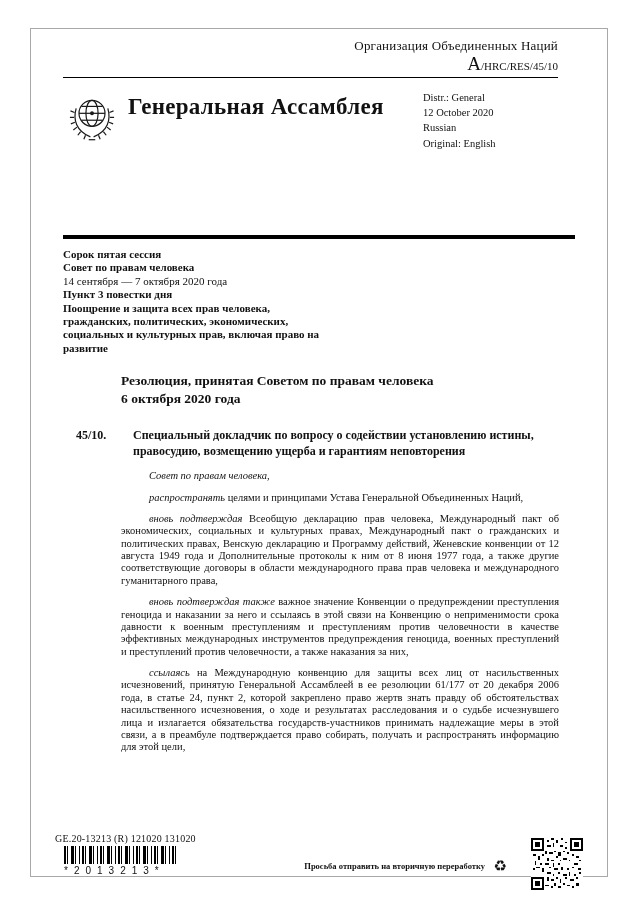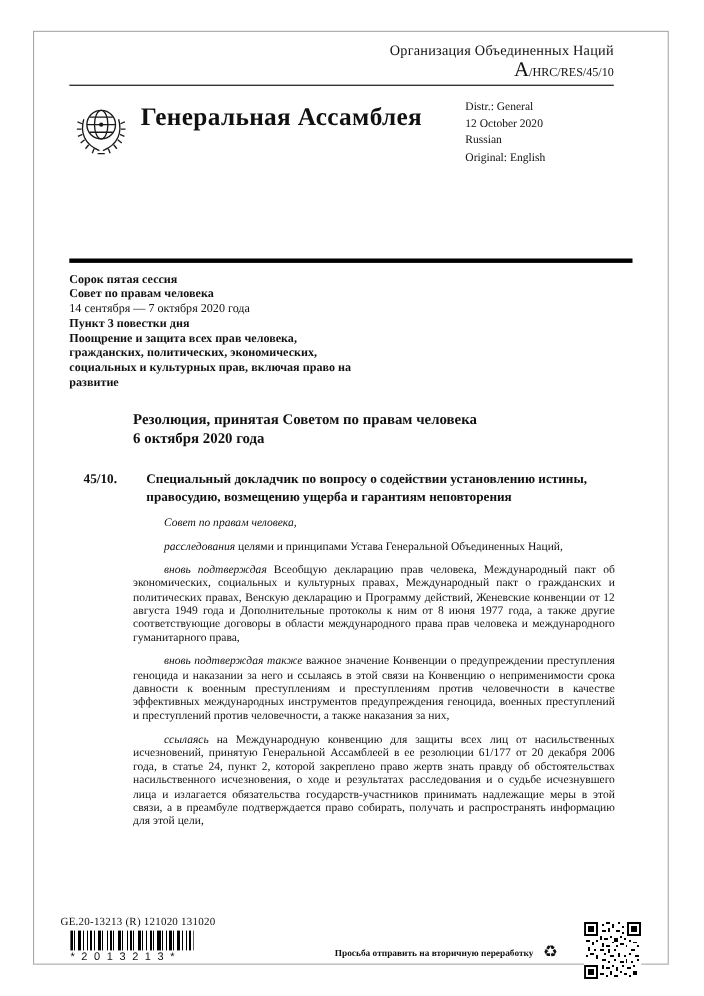--- a/index.html
+++ b/index.html
@@ -100,21 +100,21 @@
     <div>6 октября 2020 года</div>
   </div>
 
   <div class="res-title-row">
     <div class="res-num">45/10.</div>
     <div class="res-title">Специальный докладчик по вопросу о содействии установлению истины, правосудию, возмещению ущерба и гарантиям неповторения</div>
   </div>
 
   <div class="body-text">
     <p class="para"><em>Совет по правам человека,</em><span></span></p>
-    <p class="para"><em>расследования</em><span> целями и принципами Устава Генеральной Объединенных Наций,</span></p>
+    <p class="para"><em>распространять</em><span> целями и принципами Устава Генеральной Объединенных Наций,</span></p>
     <p class="para"><em>вновь подтверждая</em><span> Всеобщую декларацию прав человека, Международный пакт об экономических, социальных и культурных правах, Международный пакт о гражданских и политических правах, Венскую декларацию и Программу действий, Женевские конвенции от 12 августа 1949 года и Дополнительные протоколы к ним от 8 июня 1977 года, а также другие соответствующие договоры в области международного права прав человека и международного гуманитарного права,</span></p>
     <p class="para"><em>вновь подтверждая также</em><span> важное значение Конвенции о предупреждении преступления геноцида и наказании за него и ссылаясь в этой связи на Конвенцию о неприменимости срока давности к военным преступлениям и преступлениям против человечности в качестве эффективных международных инструментов предупреждения геноцида, военных преступлений и преступлений против человечности, а также наказания за них,</span></p>
     <p class="para"><em>ссылаясь</em><span> на Международную конвенцию для защиты всех лиц от насильственных исчезновений, принятую Генеральной Ассамблеей в ее резолюции 61/177 от 20 декабря 2006 года, в статье 24, пункт 2, которой закреплено право жертв знать правду об обстоятельствах насильственного исчезновения, о ходе и результатах расследования и о судьбе исчезнувшего лица и излагается обязательства государств-участников принимать надлежащие меры в этой связи, а в преамбуле подтверждается право собирать, получать и распространять информацию для этой цели,</span></p>
   </div>
 
   <div class="ge-number">GE.20-13213  (R)  121020  131020</div>
   <div class="barcode"></div>
   <div class="barcode-text">*2013213*</div>
 
   <div class="recycle-line">Просьба отправить на вторичную переработку</div>

